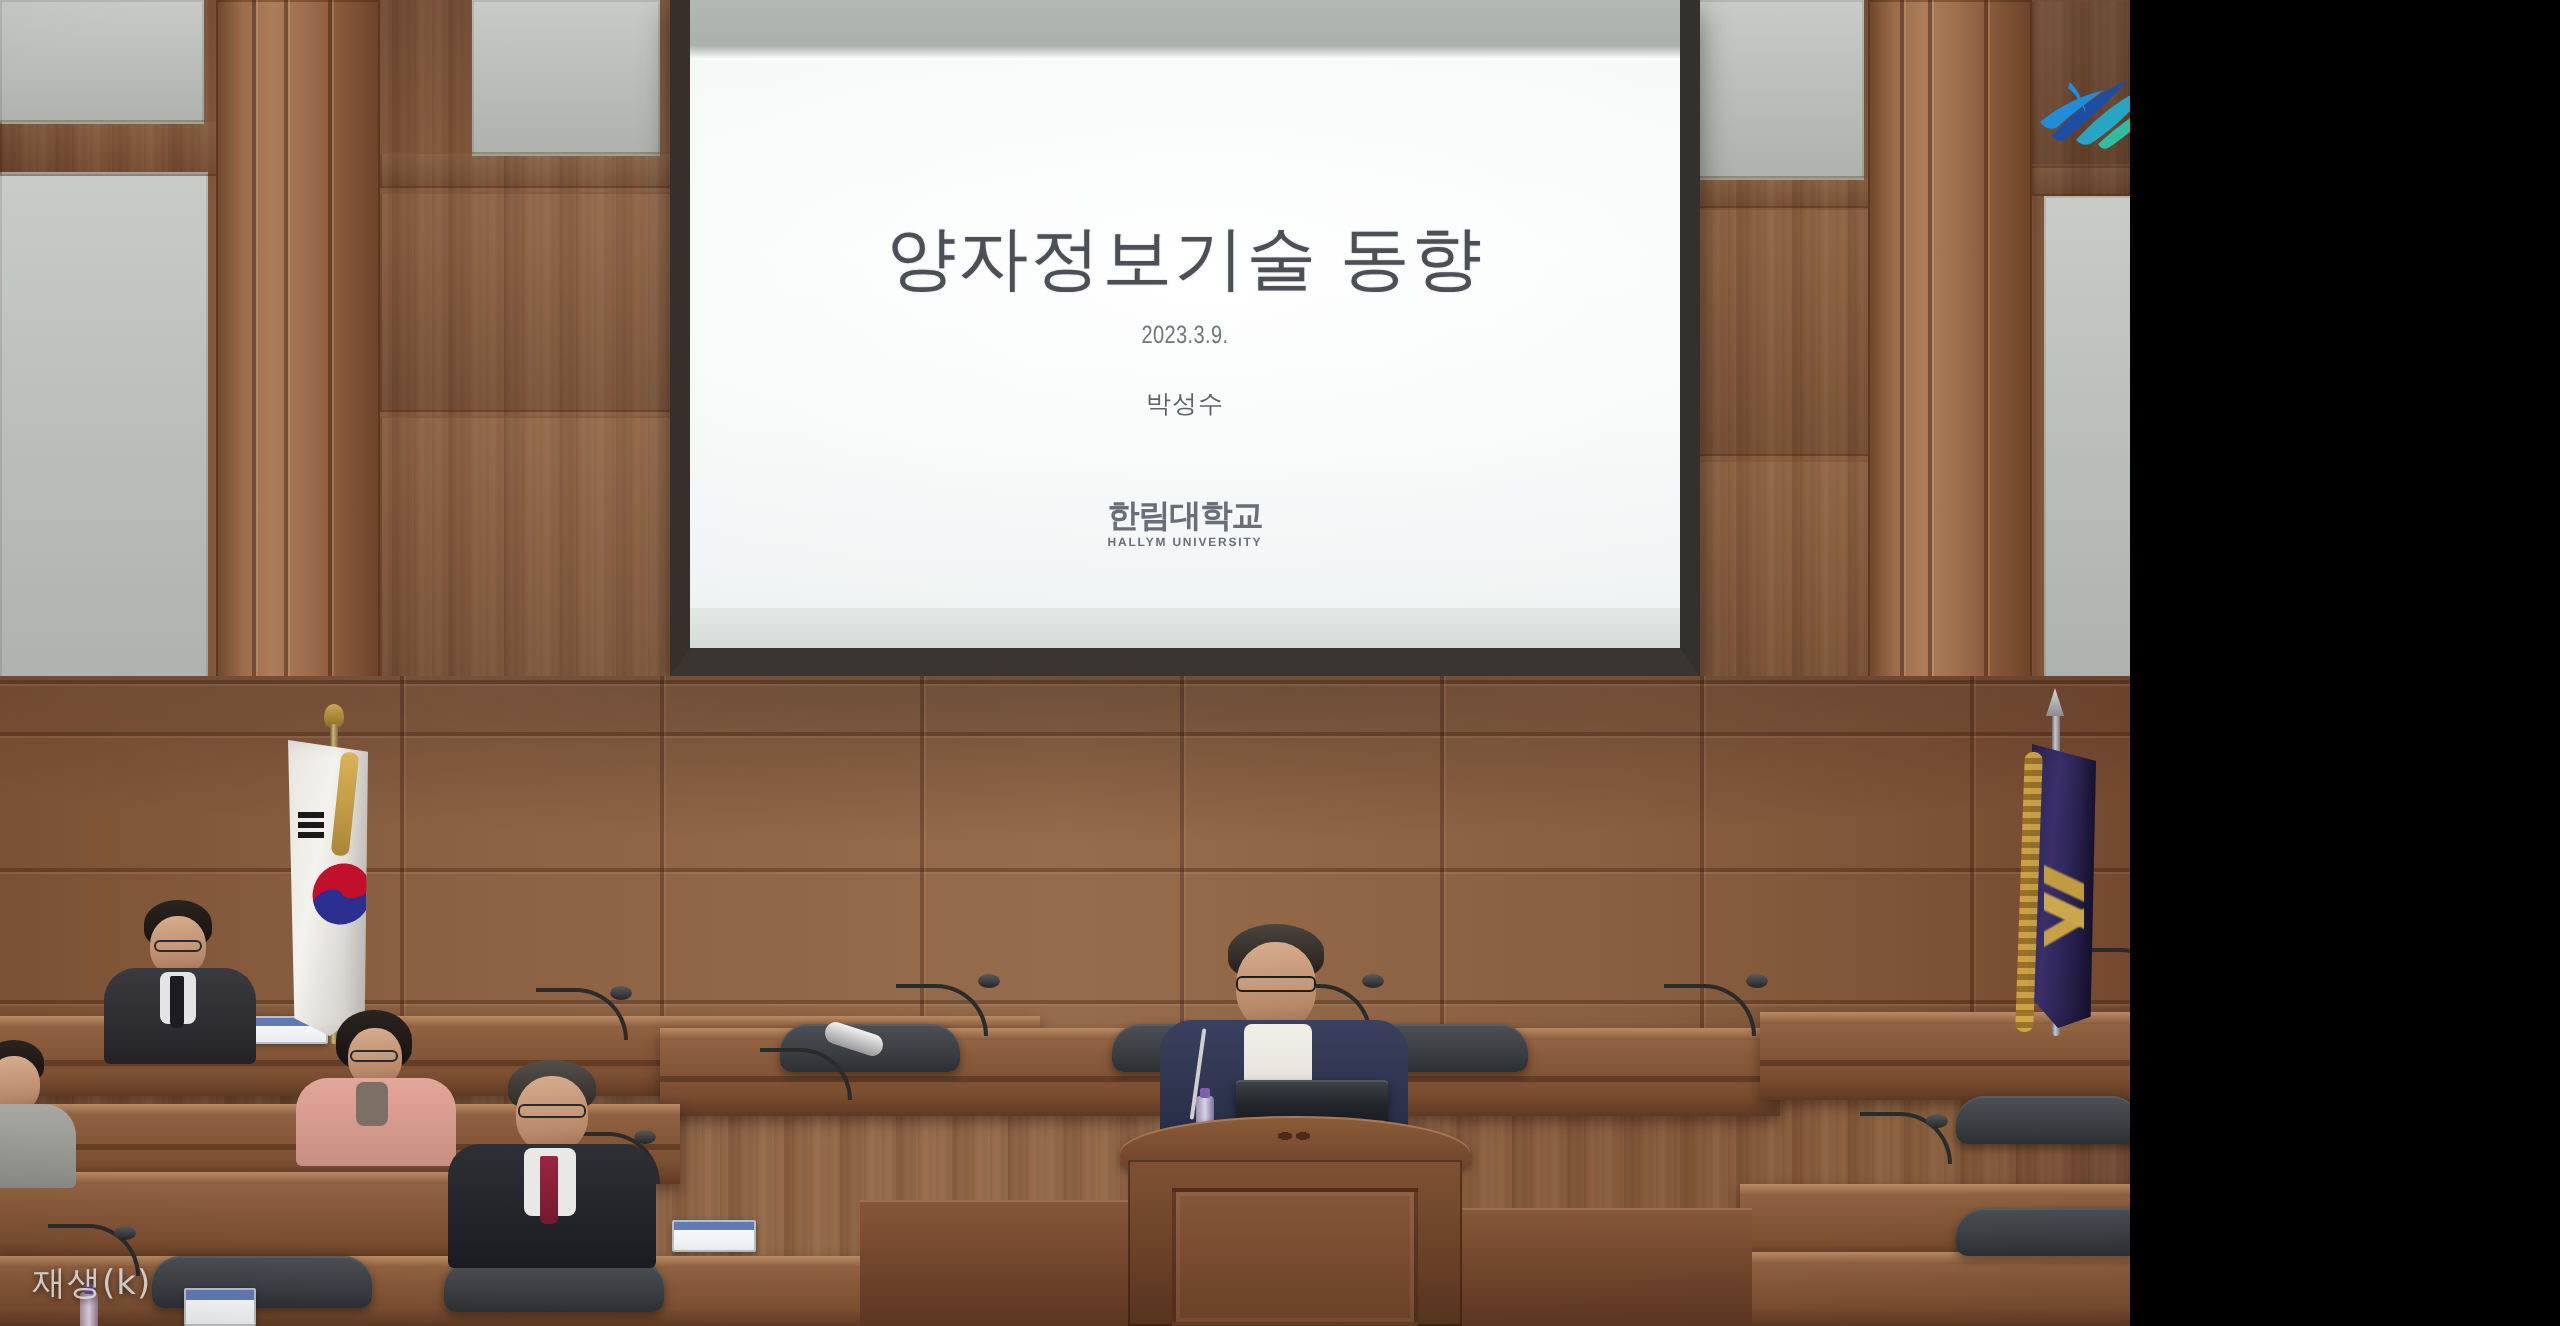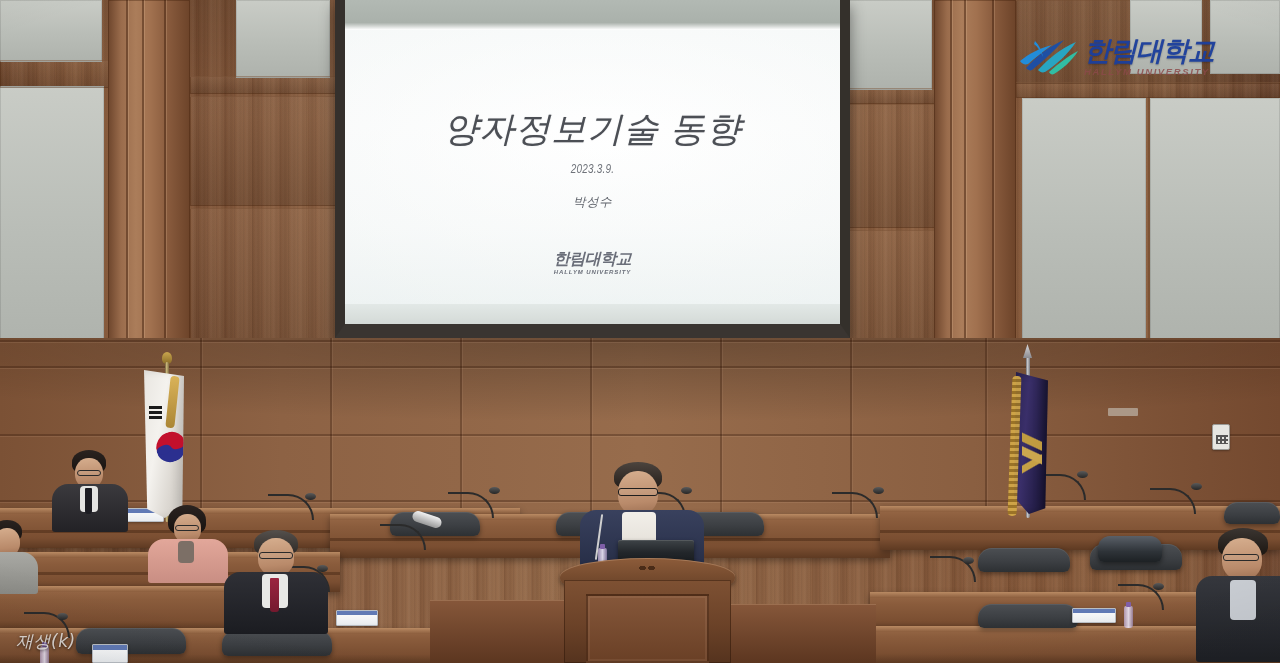--- a/index.html
+++ b/index.html
@@ -6,24 +6,23 @@
   * { box-sizing: border-box; margin: 0; padding: 0; }
   html, body {
     width: 1280px; height: 663px;
     background: #000;
     font-family: "Liberation Sans", sans-serif;
     overflow: hidden;
   }
 
   #stage {
     position: relative;
-    width: 1280px; height: 663px;
+    width: 1065px; height: 663px;
     overflow: hidden;
     background: #6b4a33;
-    font-style: italic;
   }
 
   
   .wall-base {
     position: absolute; inset: 0;
     background:
       linear-gradient(180deg, rgba(0,0,0,.12) 0%, rgba(0,0,0,0) 18%),
       linear-gradient(90deg,#7a4f33 0%, #8a5c3c 6%, #7d5236 14%, #8d6244 26%,
                       #946a4a 44%, #8e6344 62%, #85593b 78%, #8b5f3f 90%, #6f4730 100%);
   }

